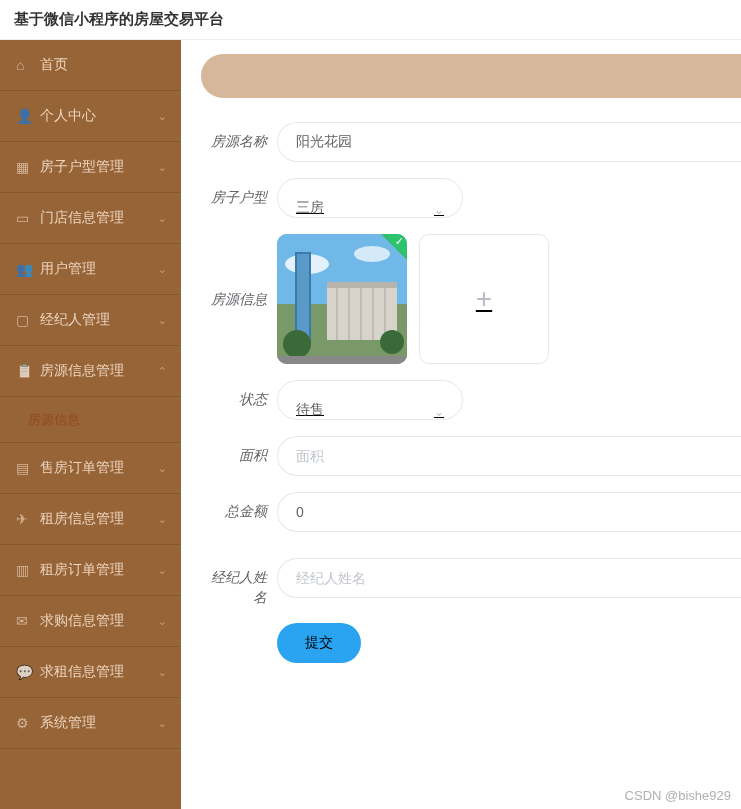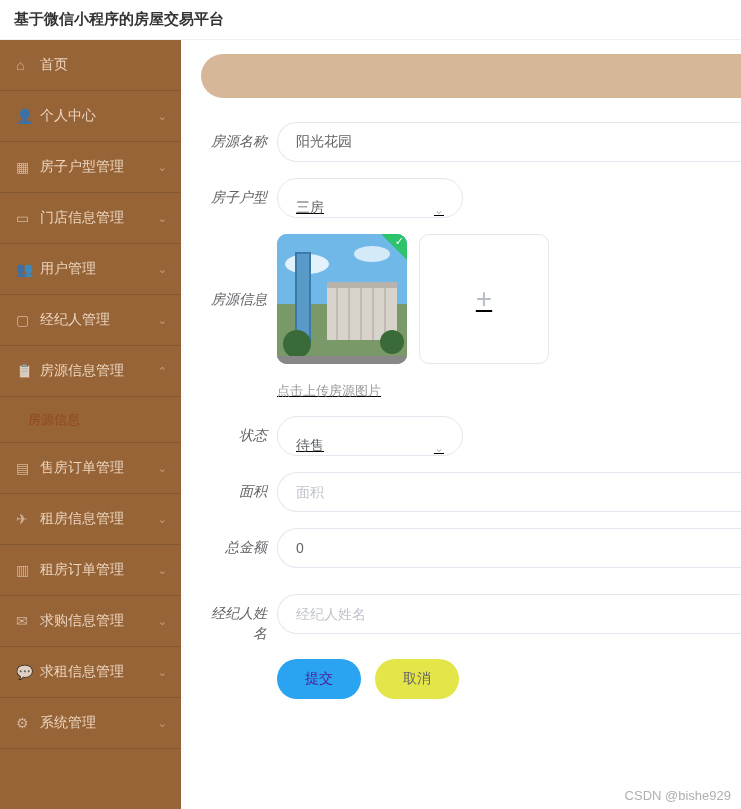--- a/index.html
+++ b/index.html
@@ -32,21 +32,21 @@
     .img-row { display: flex; gap: 12px; }
     .img-box { width: 130px; height: 130px; border-radius: 10px; overflow: hidden; position: relative; }
     .img-filled { background: linear-gradient(170deg, #4a9ed8 0%, #5ab4e8 18%, #d4d0c8 40%, #c8c8c0 55%, #8fa880 80%, #5a7c4a 100%); }
     .img-check { position: absolute; top: 0; right: 0; width: 0; height: 0; border-style: solid; border-width: 0 26px 26px 0; border-color: transparent #2dc26b transparent transparent; }
     .img-check::after { content: "✓"; position: absolute; top: 1px; right: -23px; color: #fff; font-size: 11px; }
     .img-add { border: 1px solid #e4e7ed; display: flex; align-items: center; justify-content: center; color: #b8bcc4; font-size: 28px; font-weight: 300; cursor: pointer; }
     .hint { color: #999; font-size: 13px; margin-top: 2px; }
     
     .btn-row { display: flex; gap: 14px; padding-left: 76px; margin-top: 10px;}
     .btn { height: 40px; padding: 0 28px; border-radius: 20px; border: none; font-size: 14px; cursor: pointer; }
-    .btn-submit { background: #2aa3f0; color: #4c1d95; }
+    .btn-submit { background: #2aa3f0; color: #000000; }
     .btn-cancel { background: #e3e548; color: #666; }
     
     .watermark { position: absolute; bottom: 6px; right: 10px; font-size: 13px; color: #b0b0b0; }
     
     
     .bld-svg { width:100%; height:100%; }
   </style>
 </head>
 <body>
 
@@ -170,26 +170,20 @@
             </svg>
             <div class="img-check"></div>
           </div>
           <div class="img-box img-add">
             <span>+</span>
           </div>
         </div>
       </div>
     </div>
 
-    <div class="form-row">
-      <div class="form-label"></div>
-      <div class="form-control">
-        <div class="hint">点击上传房源图片</div>
-      </div>
-    </div>
 
     <div class="form-row">
       <div class="form-label">状态</div>
       <div class="form-control">
         <div class="select">
           <span>待售</span>
           <span class="select-chev">⌄</span>
         </div>
       </div>
     </div>
@@ -210,18 +204,17 @@
 
     <div class="form-row" style="margin-top:26px;">
       <div class="form-label">经纪人姓名</div>
       <div class="form-control">
         <input class="input" placeholder="经纪人姓名" style="">
       </div>
     </div>
 
     <div class="btn-row">
       <button class="btn btn-submit">提交</button>
-      <button class="btn btn-cancel">取消</button>
     </div>
 
     <div class="watermark">CSDN @bishe929</div>
   </div>
 </div>
 
 </body></html>

